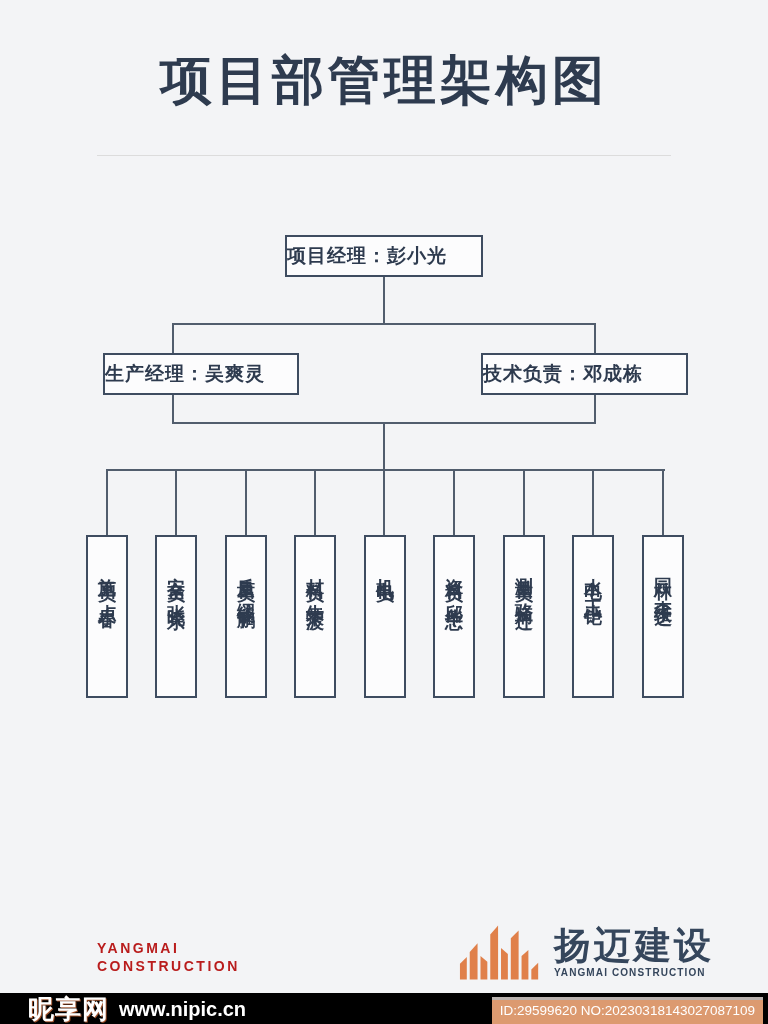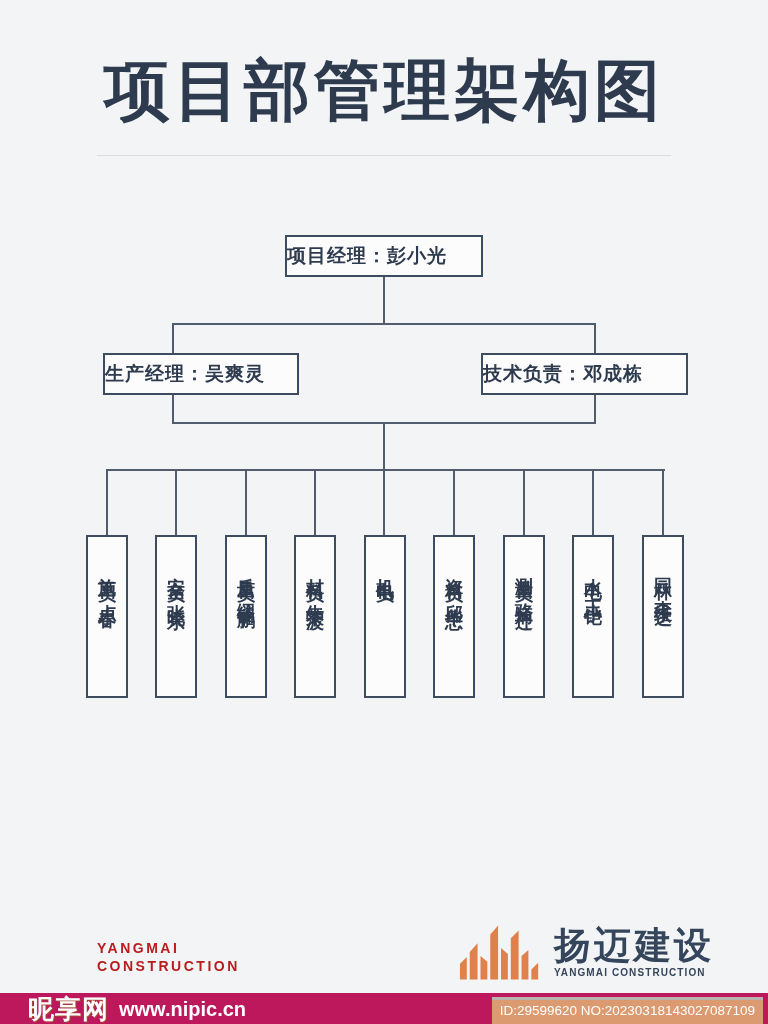--- a/index.html
+++ b/index.html
@@ -4,21 +4,21 @@
 <style>
   html,body{margin:0;padding:0;}
   .page{
     position:relative;width:768px;height:1024px;overflow:hidden;
     background:#f3f4f6;
     font-family:"Liberation Sans","DejaVu Sans",sans-serif;
     color:#2e3b4f;
   }
   .title{
     position:absolute;top:46px;left:0;width:768px;text-align:center;
-    font-size:66px;font-weight:800;letter-spacing:4px;color:#2e3b4f;
+    font-size:52px;font-weight:800;letter-spacing:4px;color:#2e3b4f;
   }
   .divider{position:absolute;top:155px;left:97px;width:574px;height:1px;background:#dcdcdc;}
 
   
   .ln{position:absolute;background:#515d6d;}
   .h{height:2px;}
   .v{width:2px;}
 
   
   .obox{
@@ -46,21 +46,21 @@
   }
   .brand{position:absolute;left:458px;top:922px;display:flex;align-items:center;}
   .brand-icon{width:88px;height:60px;}
   .brand-text{margin-left:8px;}
   .brand-cn{font-size:37px;font-weight:900;letter-spacing:3px;color:#35465c;line-height:1;}
   .brand-en{font-size:10px;font-weight:700;letter-spacing:1.1px;color:#35465c;margin-top:3px;}
 
   
   .bar{
     position:absolute;left:0;top:993px;width:768px;height:31px;
-    background:#be185d;display:flex;align-items:center;
+    background:#000000;display:flex;align-items:center;
   }
   .site-name{
     font-size:26px;font-weight:900;color:#ffffff;margin-left:28px;
     text-shadow:1px 1px 0 #9e4f28;letter-spacing:1px;line-height:1;
   }
   .site-url{font-size:20px;font-weight:700;color:#ffffff;margin-left:10px;line-height:1;}
   .id-box{
     position:absolute;right:5px;top:4px;
     background:#dc9a70;border-top:3px solid #b9b2af;
     color:#ffffff;font-size:13.5px;padding:3px 8px 8px 8px;white-space:nowrap;

